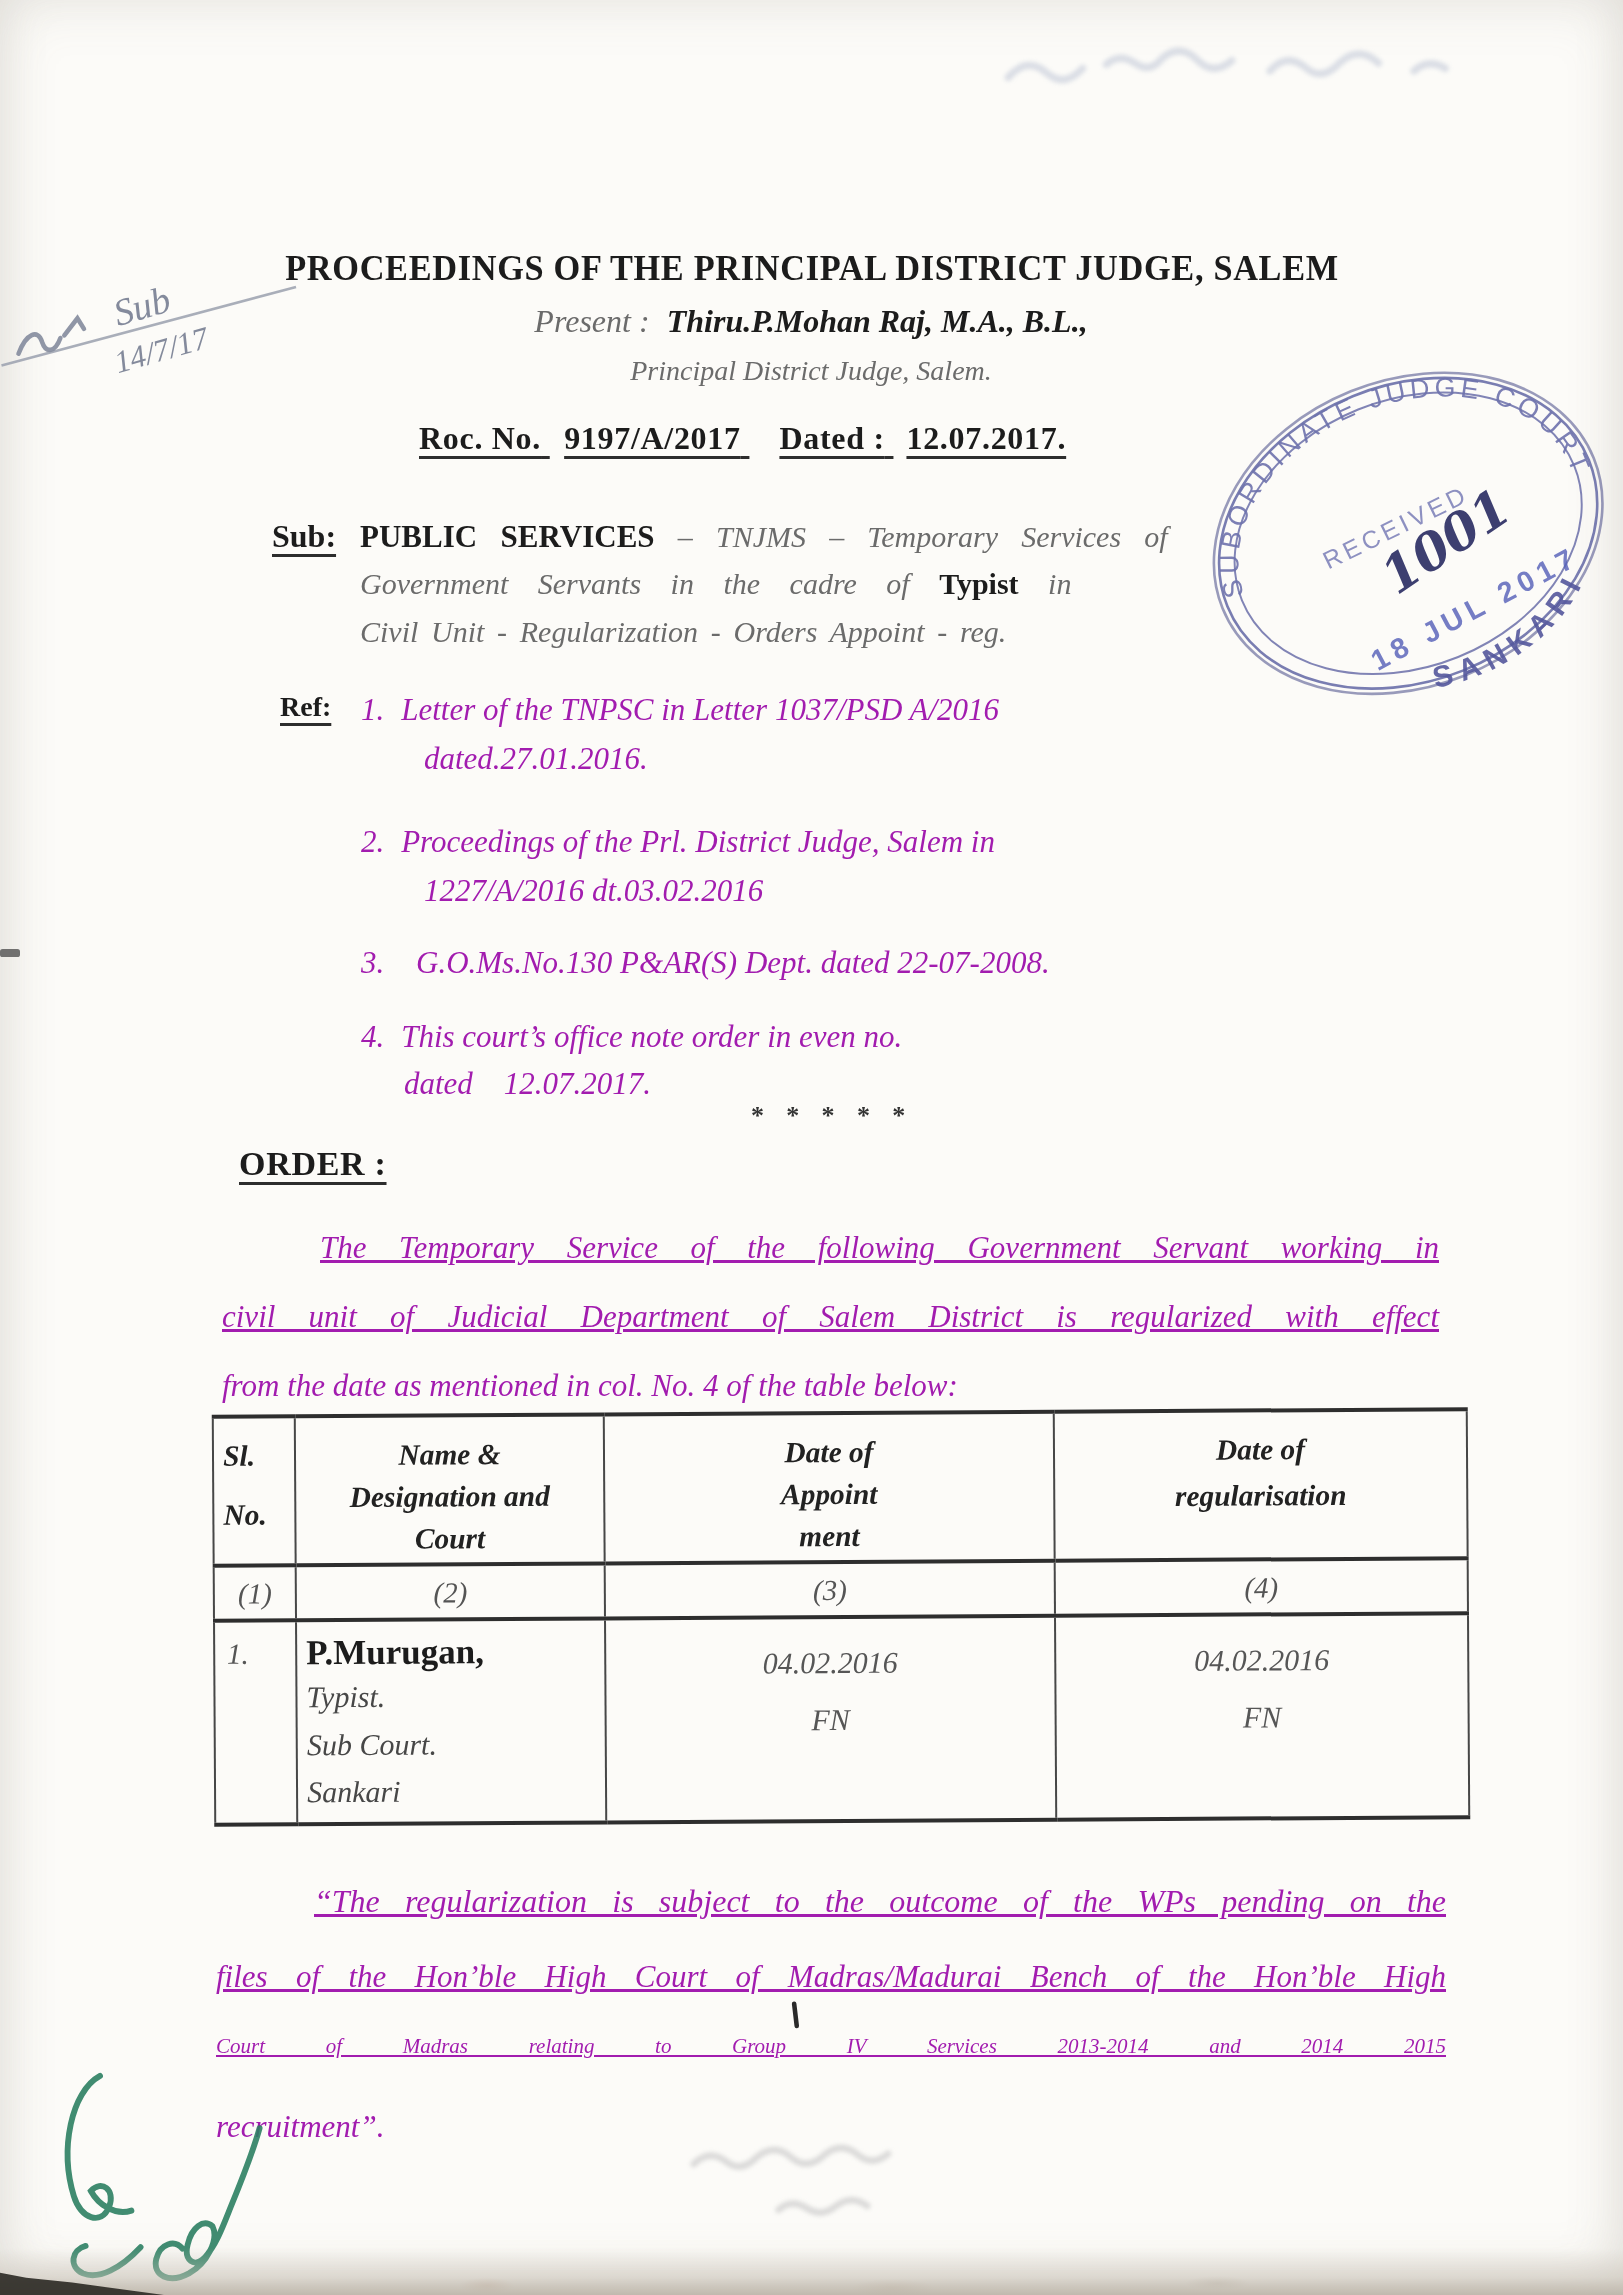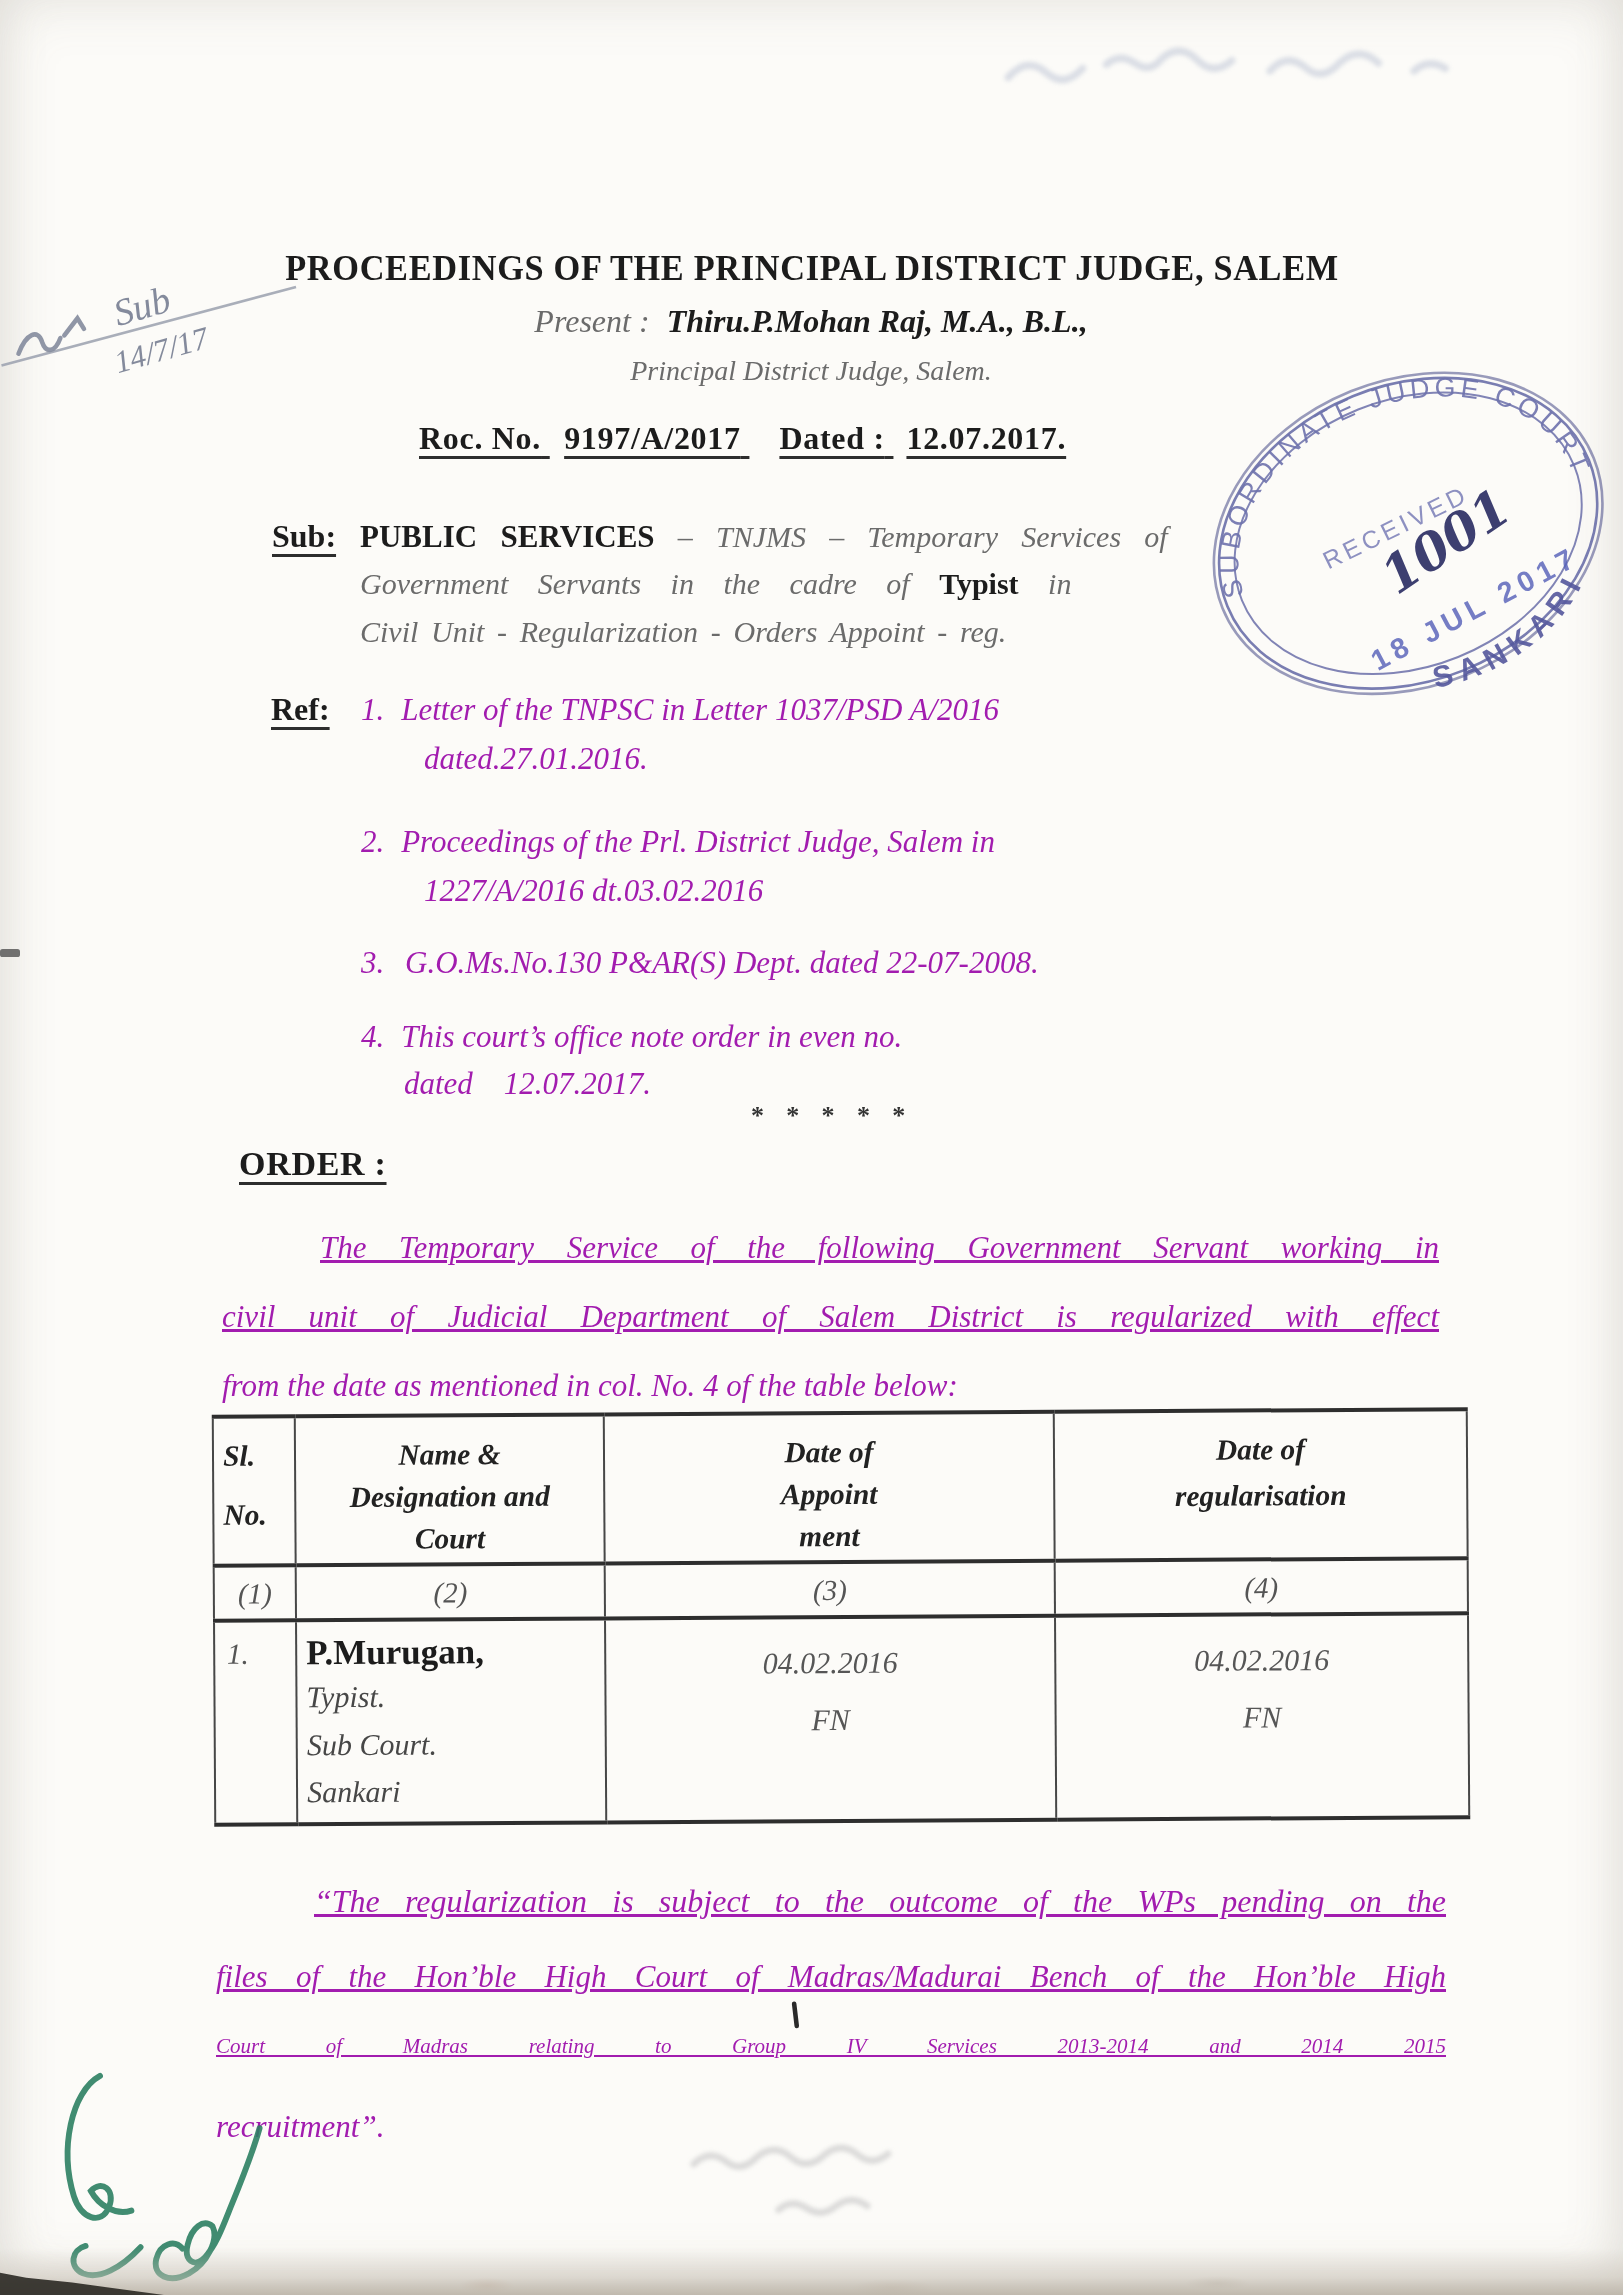--- a/index.html
+++ b/index.html
@@ -103,37 +103,37 @@
     <span class="sb" style="font-size:31px;text-align:center;">PUBLIC SERVICES</span>
     <span class="si faded">– TNJMS – Temporary Services of</span>
   </div>
   <div class="abs body46 si faded" style="left:360px;top:565px;width:870px;word-spacing:22px;">
     <span>Government Servants in the cadre of</span>
     <span class="sb" style="font-style:normal;font-size:30px;">Typist</span>
     <span>in</span>
   </div>
   <div class="abs body46 si faded" style="left:360px;top:613px;width:870px;word-spacing:5.2px;">Civil Unit - Regularization - Orders Appoint - reg.</div>
 
-  <div class="abs sb u" style="left:271px;top:691px;font-size:32px;text-align:right;">Ref:</div>
+  <div class="abs sb u" style="left:280px;top:691px;font-size:28px;text-align:right;">Ref:</div>
 
   <div class="abs si body48" style="left:361px;top:691px;width:949px;">
     <span>1.</span>
     <span style="margin-left:9.2px;">Letter of the TNPSC in Letter 1037/PSD A/2016</span>
   </div>
   <div class="abs si body48" style="left:424px;top:740px;">dated.27.01.2016.</div>
 
   <div class="abs si body48" style="left:361px;top:823px;width:949px;">
     <span>2.</span>
     <span style="margin-left:9.2px;">Proceedings of the Prl. District Judge, Salem in</span>
   </div>
   <div class="abs si body48" style="left:424px;top:872px;">1227/A/2016 dt.03.02.2016</div>
 
   <div class="abs si body48" style="left:361px;top:944px;width:982px;">
     <span>3.</span>
-    <span style="margin-left:13px;">G.O.Ms.No.130 P&amp;AR(S) Dept. dated 22-07-2008.</span>
+    <span style="margin-left:24px;">G.O.Ms.No.130 P&amp;AR(S) Dept. dated 22-07-2008.</span>
   </div>
 
   <div class="abs si body48" style="left:361px;top:1018px;width:982px;">
     <span>4.</span>
     <span style="margin-left:9.2px;">This court’s office note order in even no.</span>
   </div>
   <div class="abs si body48" style="left:404px;top:1065px;white-space:pre;">dated    12.07.2017.</div>
 
   <div class="abs sb" style="left:751px;top:1101px;font-size:26px;letter-spacing:7.9px;color:#333;">* * * * *</div>
 

